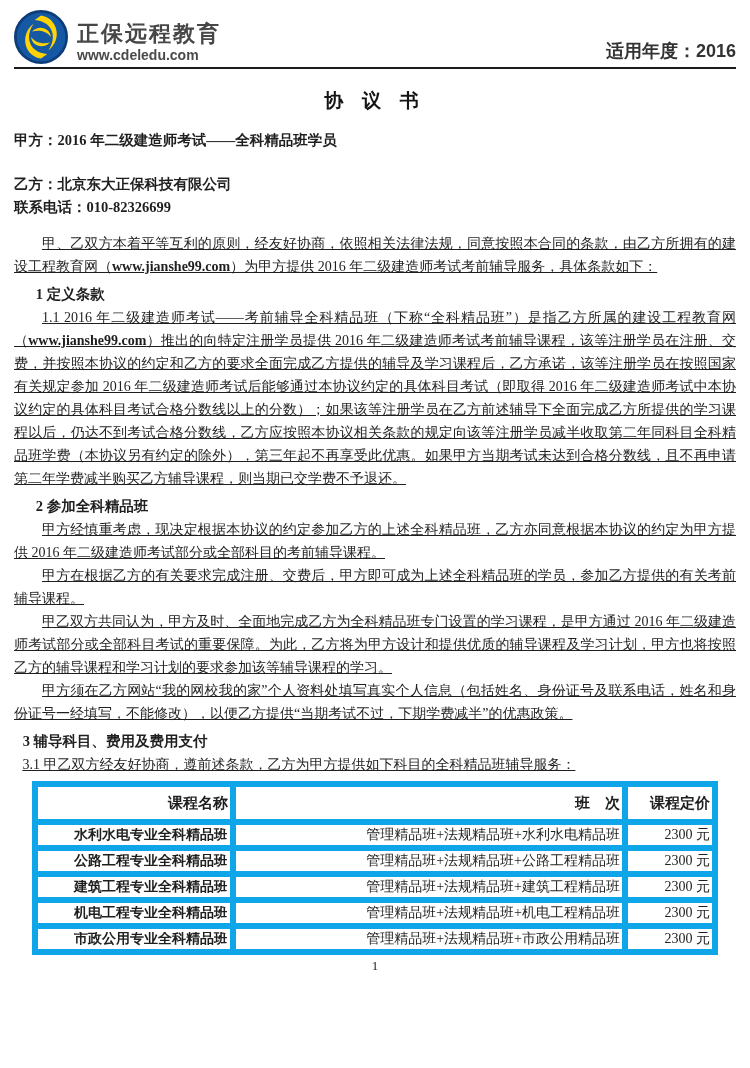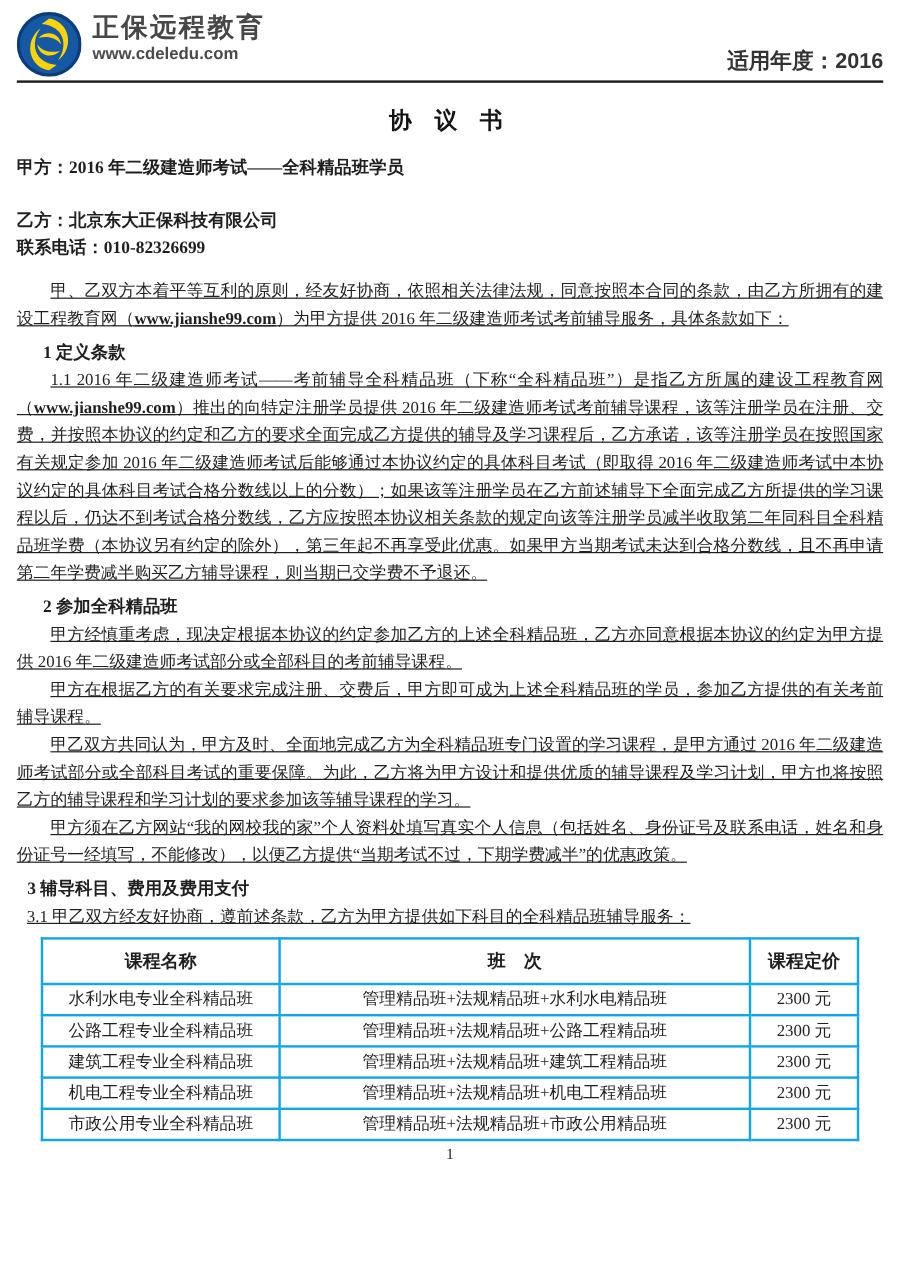--- a/index.html
+++ b/index.html
@@ -5,21 +5,21 @@
   * { margin: 0; padding: 0; box-sizing: border-box; }
   html, body { background: #e8e8e8; }
   .page {
     width: 750px; height: 1068px; margin: 0 auto; background: #ffffff;
     padding: 10px 14px 0 14px; overflow: hidden; position: relative;
     font-family: "Liberation Serif", "DejaVu Serif", serif;
     color: #1f1f1f;
   }
   
   .hdr { display: flex; justify-content: space-between; align-items: flex-end; }
-  .brand { display: flex; align-items: flex-start; gap: 9px; }
+  .brand { display: flex; align-items: flex-end; gap: 9px; }
   .logo-wrap { width: 54px; height: 54px; flex: 0 0 auto; }
   .brand-text { display: flex; flex-direction: column; justify-content: center; }
   .brand-name {
     font-family: "Liberation Sans", "DejaVu Sans", sans-serif;
     font-size: 22px; font-weight: bold; color: #474747; letter-spacing: 2px; line-height: 26px;
   }
   .brand-url {
     font-family: "Liberation Sans", "DejaVu Sans", sans-serif;
     font-size: 14px; font-weight: bold; color: #4a4a4a; line-height: 17px;
   }
@@ -44,26 +44,26 @@
   .sec-ind { text-indent: 1.5em; }
   .sec-ind-sm { text-indent: 0.6em; }
   .clause-31 { text-indent: 0.6em; }
   .doc-link { color: #1f1f1f; font-weight: bold; text-decoration: underline; cursor: pointer; }
   
   table.course {
     border-collapse: collapse; table-layout: fixed;
     width: 680px; margin: 5px auto 0 auto;
   }
   table.course th, table.course td {
-    border: 2px solid #0ea5e9; text-align: center; vertical-align: middle;
+    border: 6px solid #0ea5e9; text-align: right; vertical-align: middle;
     font-size: 14px; padding: 0 2px; overflow: hidden; white-space: nowrap;
   }
   table.course th { height: 38px; font-weight: bold; font-size: 15px; }
   table.course td { height: 26px; }
-  table.course td.c-name { font-weight: normal; border-radius: 11px; }
+  table.course td.c-name { font-weight: bold; border-radius: 11px; }
   .col-name { width: 198px; } .col-combo { width: 392px; } .col-price { width: 90px; }
   
   .page-number { text-align: center; font-size: 13px; margin-top: 3px; }
 </style>
 </head>
 <body>
 
 <div class="page">
 
   <div class="hdr">

